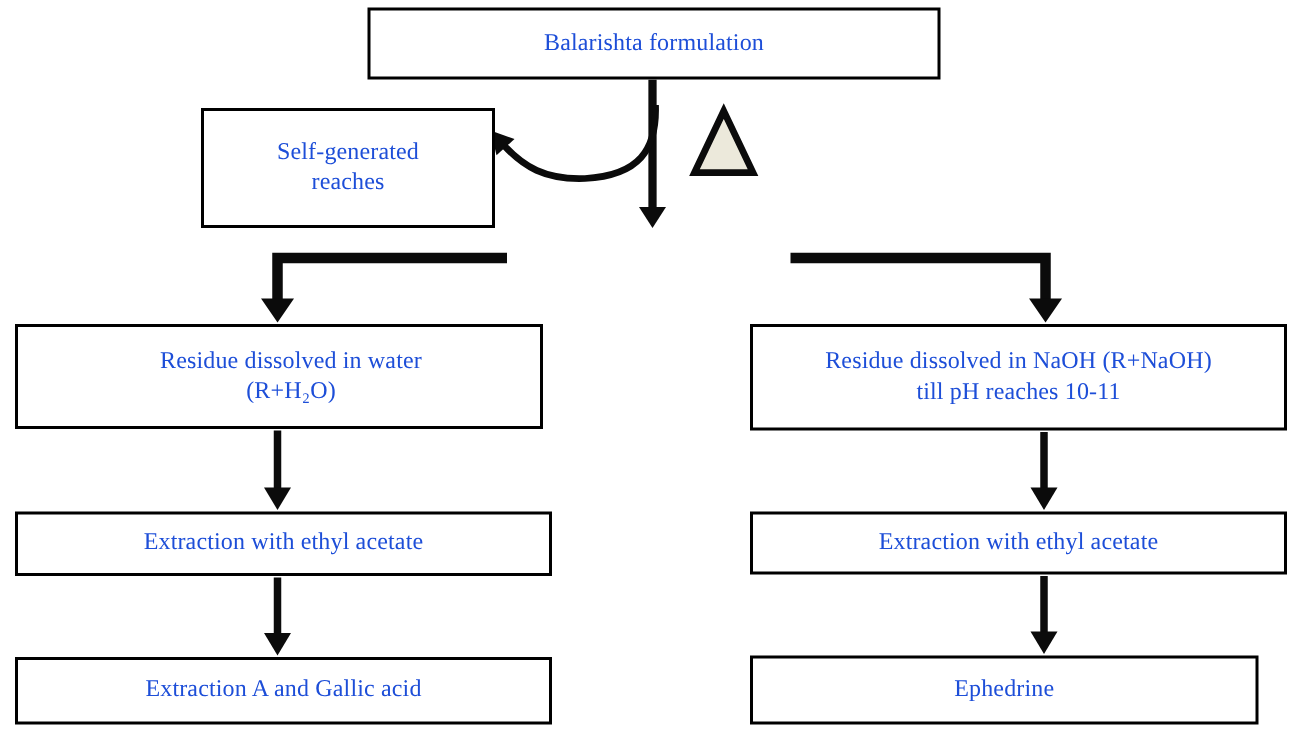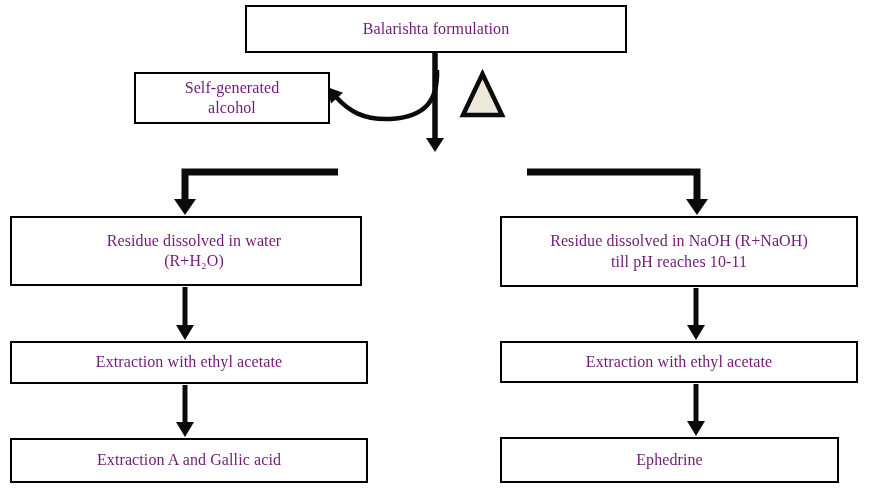--- a/index.html
+++ b/index.html
@@ -26,28 +26,28 @@
     position: absolute;
     box-sizing: border-box;
     border: 2px solid #000000;
     background: #ffffff;
     display: flex;
     flex-direction: column;
     align-items: center;
     justify-content: center;
     text-align: center;
     font-size: 16px;
-    color: #701a75;
+    color: #1d4ed8;
     line-height: 1.28;
     letter-spacing: 0.1px;
   }
   .box span { display: block; }
 
   .b-formulation { left: 245px; top: 5px;  width: 382px; height: 48px; }
-  .b-alcohol     { left: 134px; top: 72px; width: 196px; height: 52px; border-width: 2.5px; }
+  .b-alcohol     { left: 134px; top: 72px; width: 196px; height: 80px; border-width: 2.5px; }
   .b-residue     { left: 338px; top: 153px; width: 189px; height: 49px; }
   .b-water       { left: 10px;  top: 216px; width: 352px; height: 70px; padding-left: 16px; }
   .b-naoh        { left: 500px; top: 216px; width: 358px; height: 71px; }
   .b-extract-l   { left: 10px;  top: 341px; width: 358px; height: 43px; }
   .b-result-l    { left: 10px;  top: 438px; width: 358px; height: 45px; }
   .b-extract-r   { left: 500px; top: 341px; width: 358px; height: 42px; }
   .b-result-r    { left: 500px; top: 437px; width: 339px; height: 46px; }
 
   .stroke { stroke: #0b0b0b; fill: none; }
   .head   { fill: #0b0b0b; stroke: none; }
@@ -100,21 +100,21 @@
       <polygon class="head" points="687,421 705,421 696,436"></polygon>
     </g>
   </svg>
 
   <div class="box b-formulation">
     <span>Balarishta formulation</span>
   </div>
 
   <div class="box b-alcohol">
     <span>Self-generated</span>
-    <span>alcohol</span>
+    <span>reaches</span>
   </div>
 
 
   <div class="box b-water">
     <span>Residue dissolved in water</span>
     <span>(R+H₂O)</span>
   </div>
 
   <div class="box b-naoh">
     <span>Residue dissolved in NaOH (R+NaOH)</span>

